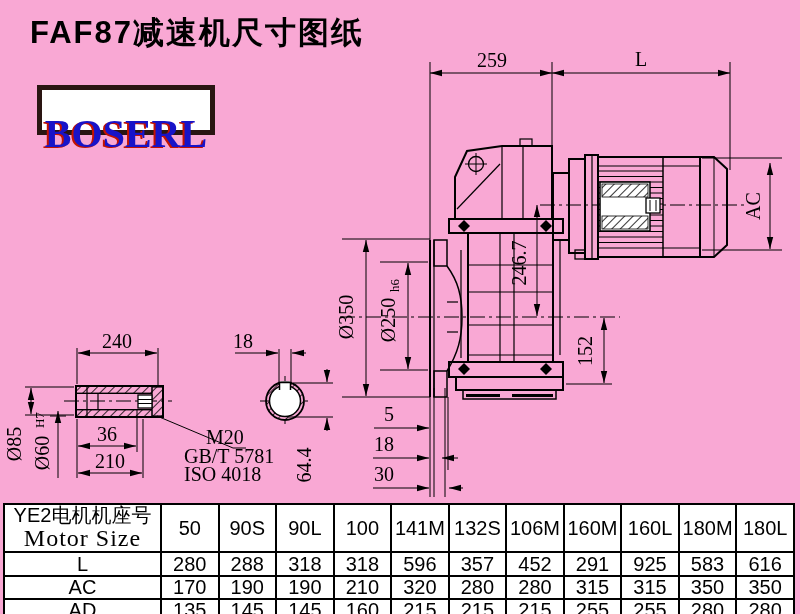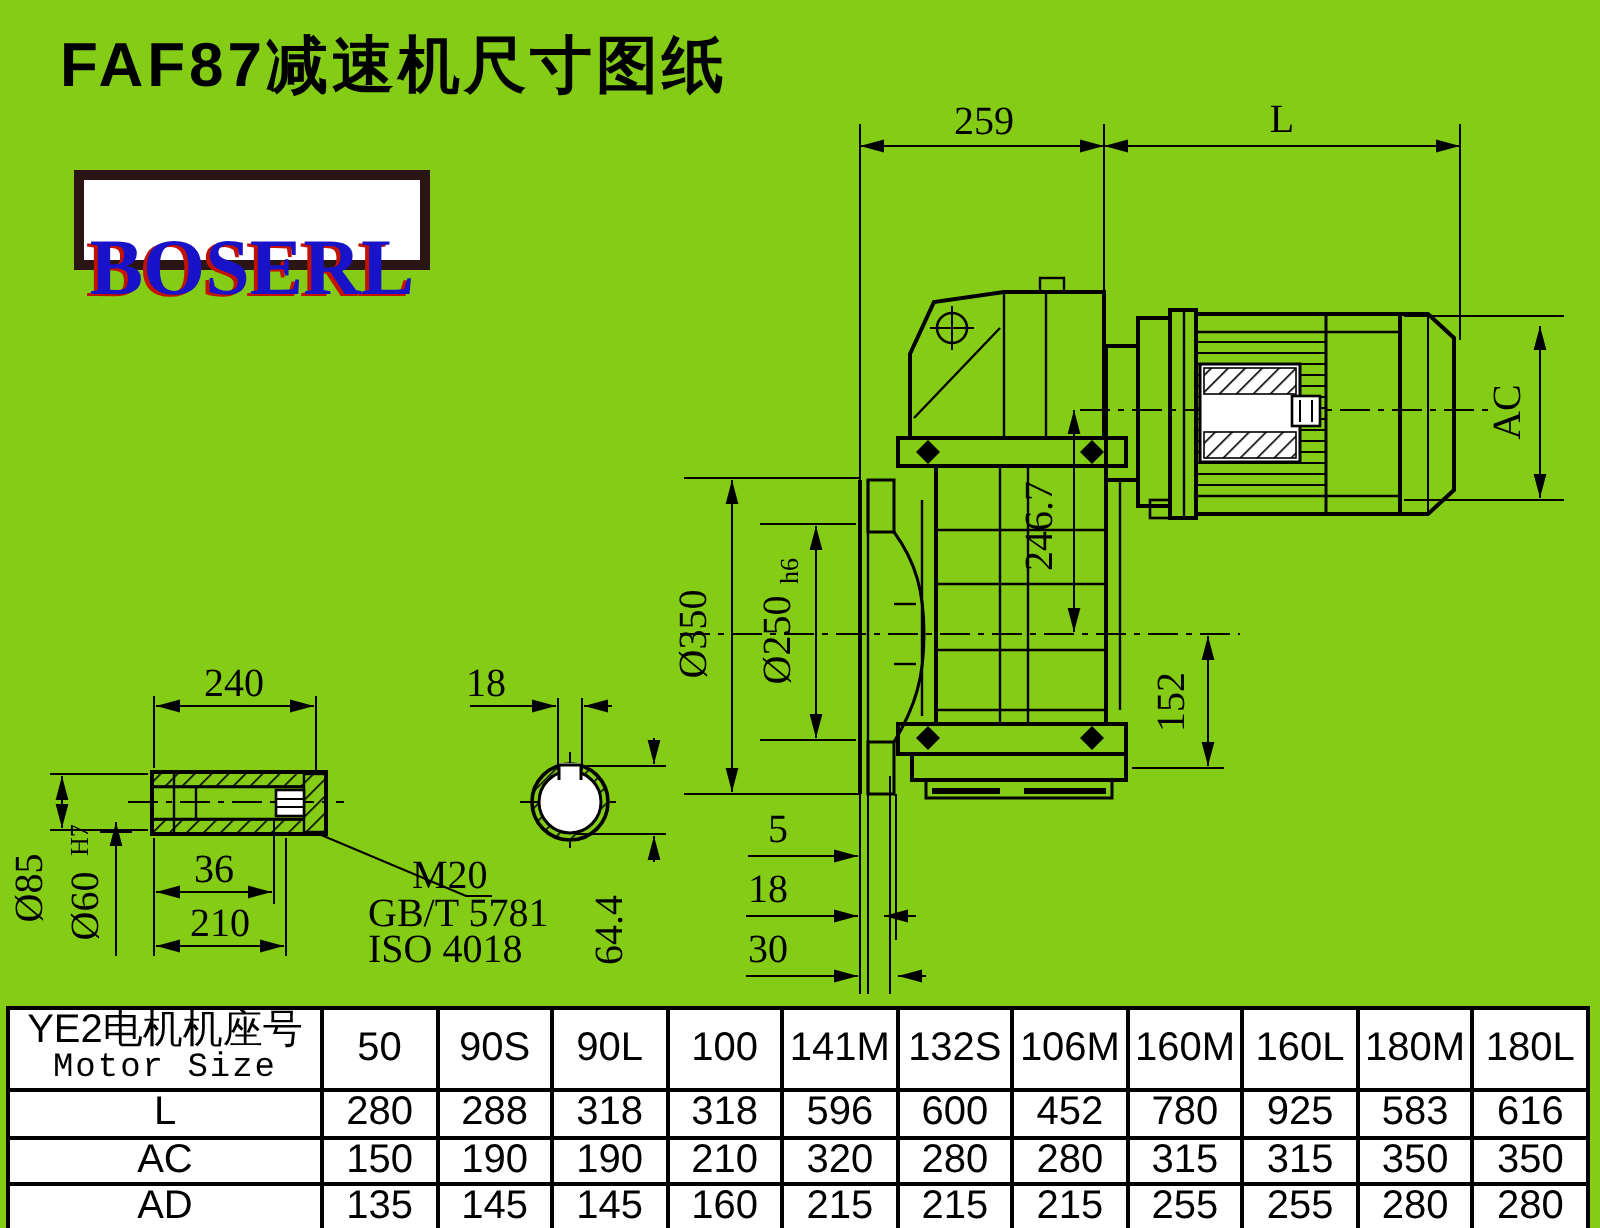--- a/index.html
+++ b/index.html
@@ -1,35 +1,35 @@
 <!DOCTYPE html>
 <html><head>
 <meta charset="utf-8">
 <style>
   html,body{margin:0;padding:0;background:#fff;}
-  .page{position:relative;width:800px;height:614px;background:#84cc16;overflow:hidden;
+  .page{position:relative;width:800px;height:614px;background:#f9a8d4;overflow:hidden;
         font-family:"Liberation Sans",sans-serif;}
   .title{position:absolute;left:30px;top:12px;font-size:31px;font-weight:bold;
          color:#000;letter-spacing:2px;font-family:"Liberation Sans",sans-serif;}
   .logo{position:absolute;left:37px;top:85px;width:168px;height:40px;
         border:5px solid #2a1512;background:#fff;display:flex;align-items:center;justify-content:center;}
   .logo span{font-family:"Liberation Serif",serif;font-weight:bold;font-size:40px;line-height:40px;
         color:#1813c8;text-shadow:-2px 1px 0 #c41200;margin-top:48px;}
   svg{position:absolute;left:0;top:0;}
   .ol{stroke:#000;fill:none;}
   .dim{stroke:#000;stroke-width:1;fill:none;}
   .dimtext{font-family:"Liberation Serif",serif;font-size:20px;fill:#000;}
   .suptext{font-family:"Liberation Serif",serif;font-size:13px;fill:#000;}
   .cl{stroke:#000;stroke-width:1;fill:none;stroke-dasharray:15 4 3 4;}
   table.mt{position:absolute;left:3px;top:503px;width:792px;height:110px;border-collapse:collapse;
         table-layout:fixed;background:#fff;}
   table.mt td,table.mt th{border:2px solid #000;text-align:center;vertical-align:middle;
         font-size:20px;font-weight:normal;color:#000;padding:0;line-height:1.05;}
   .hd-cn{font-size:20px;}
-  .hd-en{font-size:17px;font-family:Liberation Mono, monospace;letter-spacing:1px;}
+  .hd-en{font-size:24px;font-family:Liberation Serif, serif;letter-spacing:1px;}
   .rowlabel{font-size:20px;}
 </style>
 </head>
 <body>
 
 <div class="page">
 
   <div class="title">FAF87减速机尺寸图纸</div>
 
   <div class="logo">
@@ -279,30 +279,30 @@
       <th>180M</th>
       <th>180L</th>
     </tr>
     <tr style="height:24px;">
       <td class="rowlabel">L</td>
       <td>280</td>
       <td>288</td>
       <td>318</td>
       <td>318</td>
       <td>596</td>
-      <td>600</td>
+      <td>357</td>
       <td>452</td>
-      <td>780</td>
+      <td>291</td>
       <td>925</td>
       <td>583</td>
       <td>616</td>
     </tr>
     <tr style="height:23px;">
       <td class="rowlabel">AC</td>
-      <td>150</td>
+      <td>170</td>
       <td>190</td>
       <td>190</td>
       <td>210</td>
       <td>320</td>
       <td>280</td>
       <td>280</td>
       <td>315</td>
       <td>315</td>
       <td>350</td>
       <td>350</td>

